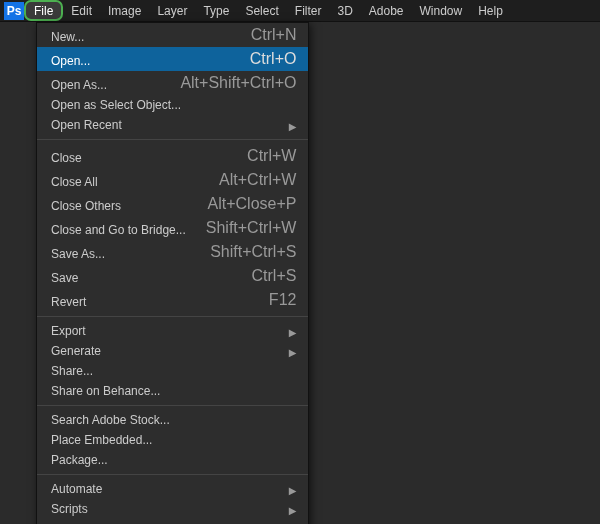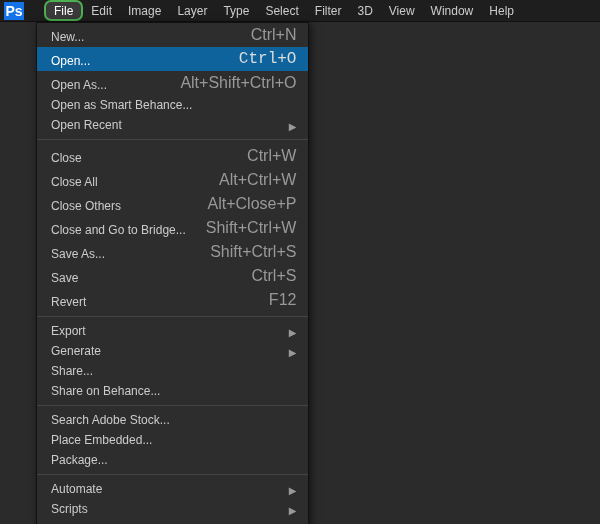--- a/index.html
+++ b/index.html
@@ -23,24 +23,24 @@
       padding: 0 4px;
       border-bottom: 1px solid #111;
     }
     .menubar-logo {
       width: 20px;
       height: 18px;
       background: #1473E6;
       display: flex;
       align-items: center;
       justify-content: center;
-      font-size: 14px;
+      font-size: 12px;
       font-weight: bold;
       color: white;
-      margin-right: 20px;
+      margin-right: 0;
       flex-shrink: 0;
     }
     .menubar-item {
       padding: 2px 8px;
       font-size: 12px;
       color: #ccc;
       cursor: pointer;
       height: 100%;
       display: flex;
       align-items: center;
@@ -72,21 +72,20 @@
       color: #ccc;
       font-size: 12px;
       white-space: nowrap;
     }
     .menu-item.highlighted {
       background: #0e639c;
       color: white;
     }
     .menu-item.highlighted .shortcut {
       color: #ddd;
-      font-family: Liberation Mono, monospace;
     }
     .shortcut {
       color: #999;
       font-size: 16px;
       margin-left: 20px;
     }
     .menu-arrow {
       color: #999;
       font-size: 10px;
     }
@@ -112,42 +111,42 @@
 <div class="menubar">
   <div class="menubar-logo">Ps</div>
   <div class="menubar-item active">File</div>
   <div class="menubar-item">Edit</div>
   <div class="menubar-item">Image</div>
   <div class="menubar-item">Layer</div>
   <div class="menubar-item">Type</div>
   <div class="menubar-item">Select</div>
   <div class="menubar-item">Filter</div>
   <div class="menubar-item">3D</div>
-  <div class="menubar-item">View</div>
+  <div class="menubar-item">Adobe</div>
   <div class="menubar-item">Window</div>
   <div class="menubar-item">Help</div>
 </div>
 
 <div class="workspace"></div>
 
 <div class="dropdown">
   <div class="menu-item">
     <span>New...</span>
     <span class="shortcut">Ctrl+N</span>
   </div>
   <div class="menu-item highlighted">
     <span>Open...</span>
     <span class="shortcut">Ctrl+O</span>
   </div>
   <div class="menu-item">
     <span>Open As...</span>
     <span class="shortcut">Alt+Shift+Ctrl+O</span>
   </div>
   <div class="menu-item">
-    <span>Open as Smart Behance...</span>
+    <span>Open as Select Object...</span>
     <span class="shortcut"></span>
   </div>
   <div class="menu-item">
     <span>Open Recent</span>
     <span class="menu-arrow">▶</span>
   </div>
 
   <div class="menu-separator"></div>
 
   <div class="menu-item">

